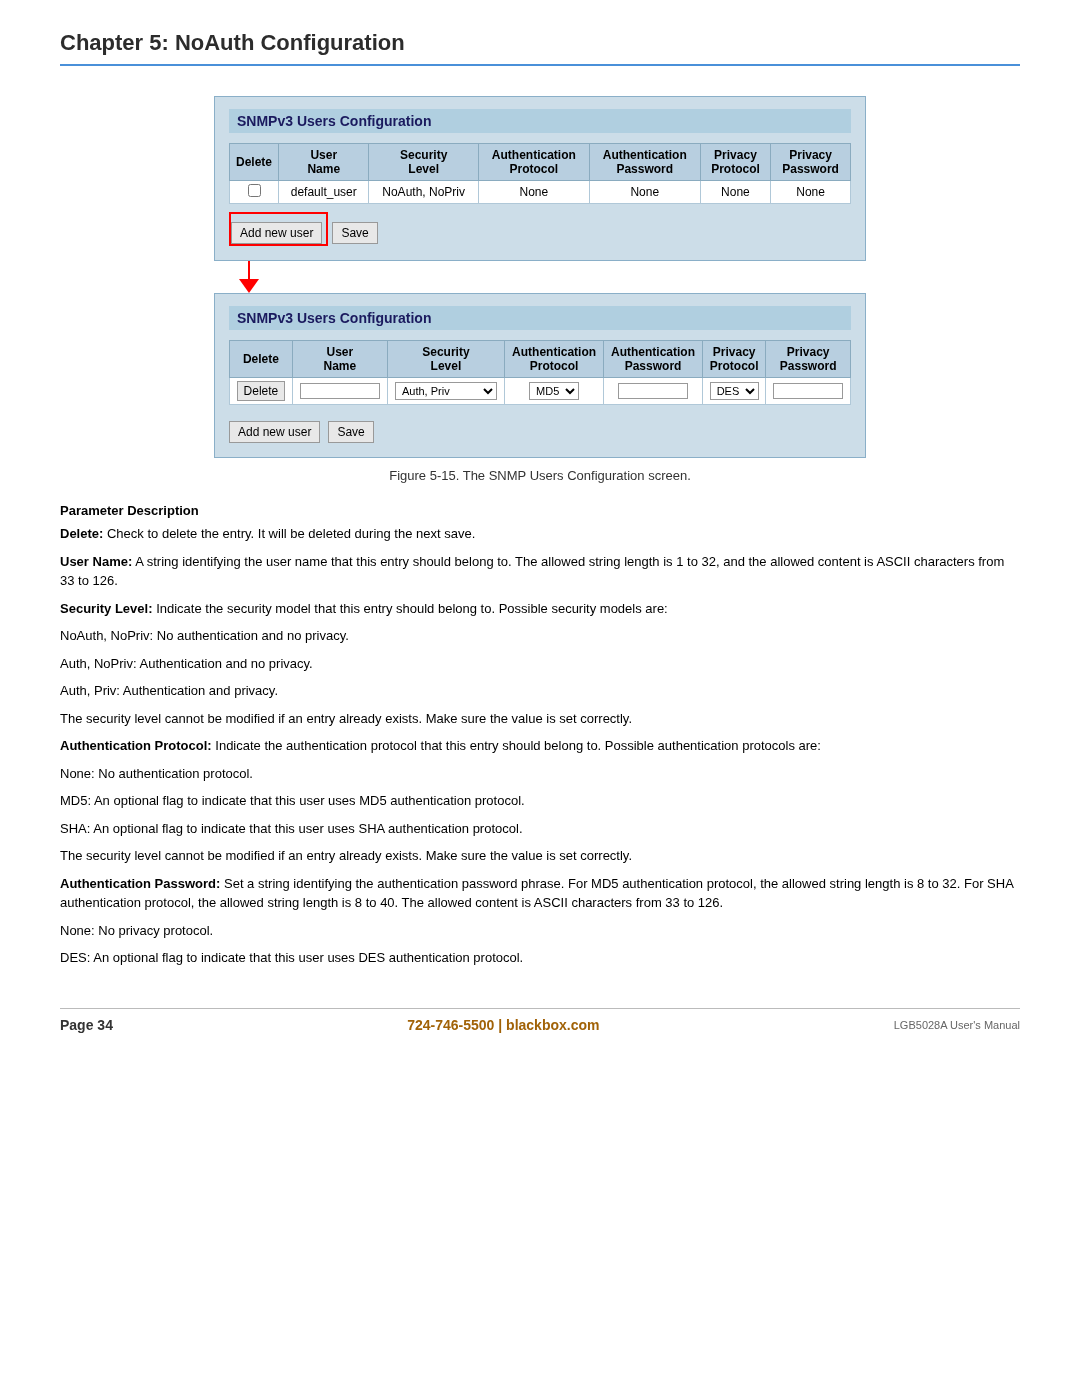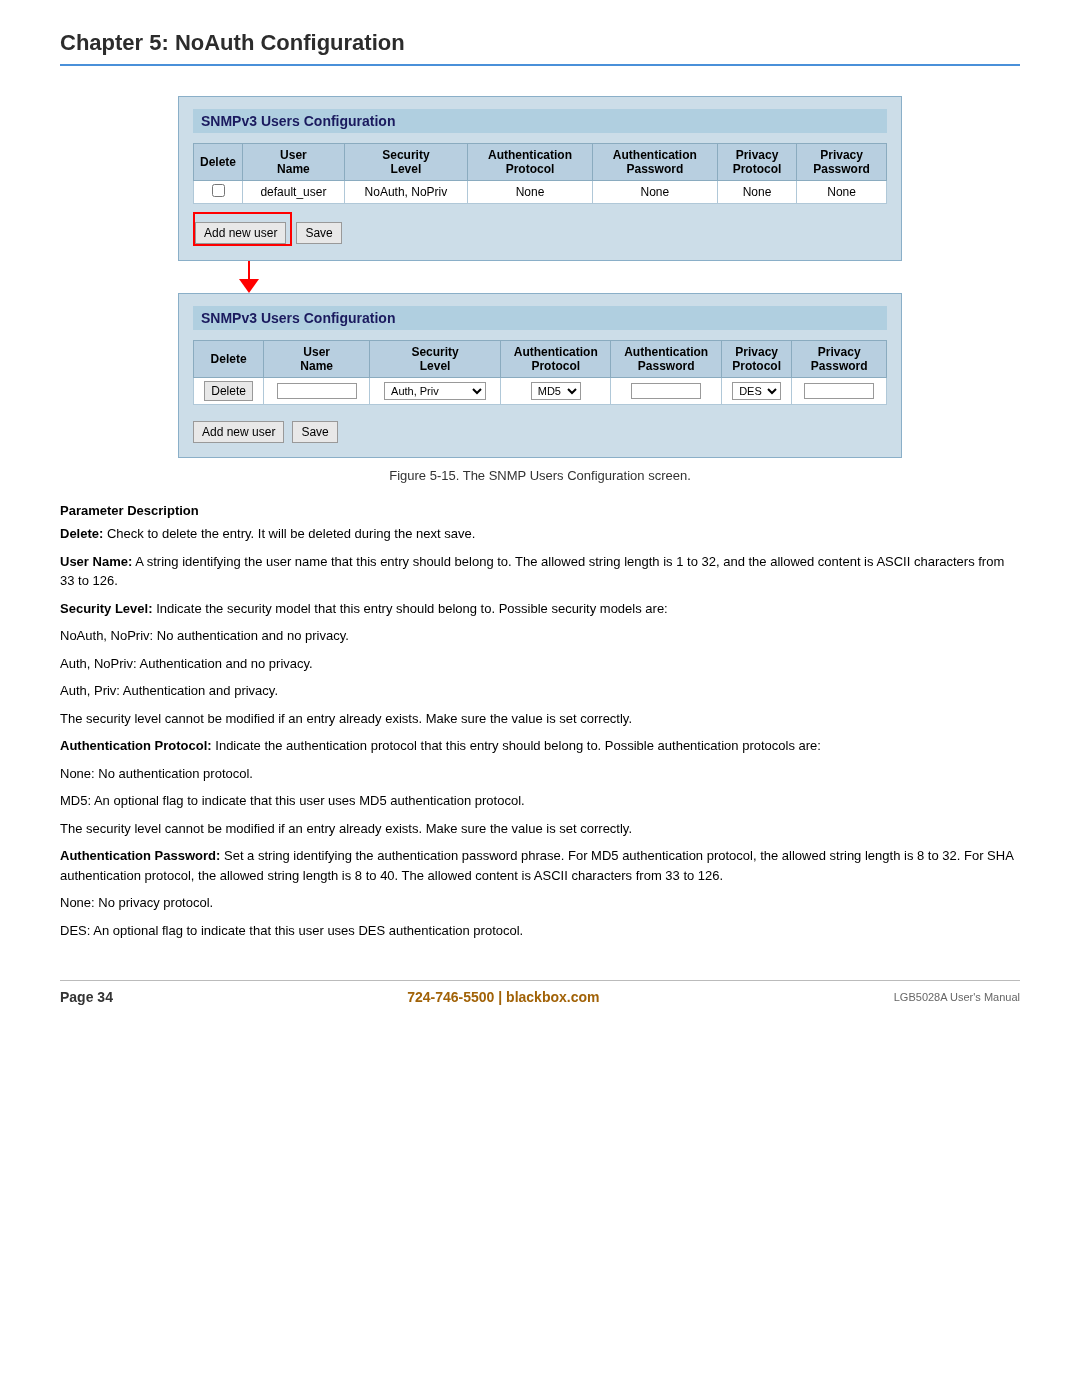--- a/index.html
+++ b/index.html
@@ -154,21 +154,21 @@
     .both-tables {
       display: flex;
       flex-direction: column;
       gap: 0;
       align-items: center;
     }
     .table-wrapper {
       background: #ccdde8;
       border: 1px solid #8aafc8;
       padding: 12px 14px 14px 14px;
-      width: 724px;
+      width: 652px;
       margin-bottom: 0;
     }
     .arrow-between {
       display: flex;
       flex-direction: column;
       align-items: flex-start;
       padding-left: 60px;
       width: 760px;
     }
   </style>
@@ -323,20 +323,23 @@
     </div>
 
     <div class="param-item">
       <span class="param-item-normal">None: No authentication protocol.</span>
     </div>
 
     <div class="param-item">
       <span class="param-item-normal">MD5: An optional flag to indicate that this user uses MD5 authentication protocol.</span>
     </div>
 
+    <div class="param-item">
+      <span class="param-item-normal">SHA: An optional flag to indicate that this user uses SHA authentication protocol.</span>
+    </div>
 
     <div class="param-item">
       <span class="param-item-normal">The security level cannot be modified if an entry already exists. Make sure the value is set correctly.</span>
     </div>
 
     <div class="param-item">
       <span class="param-item-bold">Authentication Password:</span>
       <span class="param-item-normal">Set a string identifying the authentication password phrase. For MD5 authentication protocol, the allowed string length is 8 to 32. For SHA authentication protocol, the allowed string length is 8 to 40. The allowed content is ASCII characters from 33 to 126.</span>
     </div>
 

